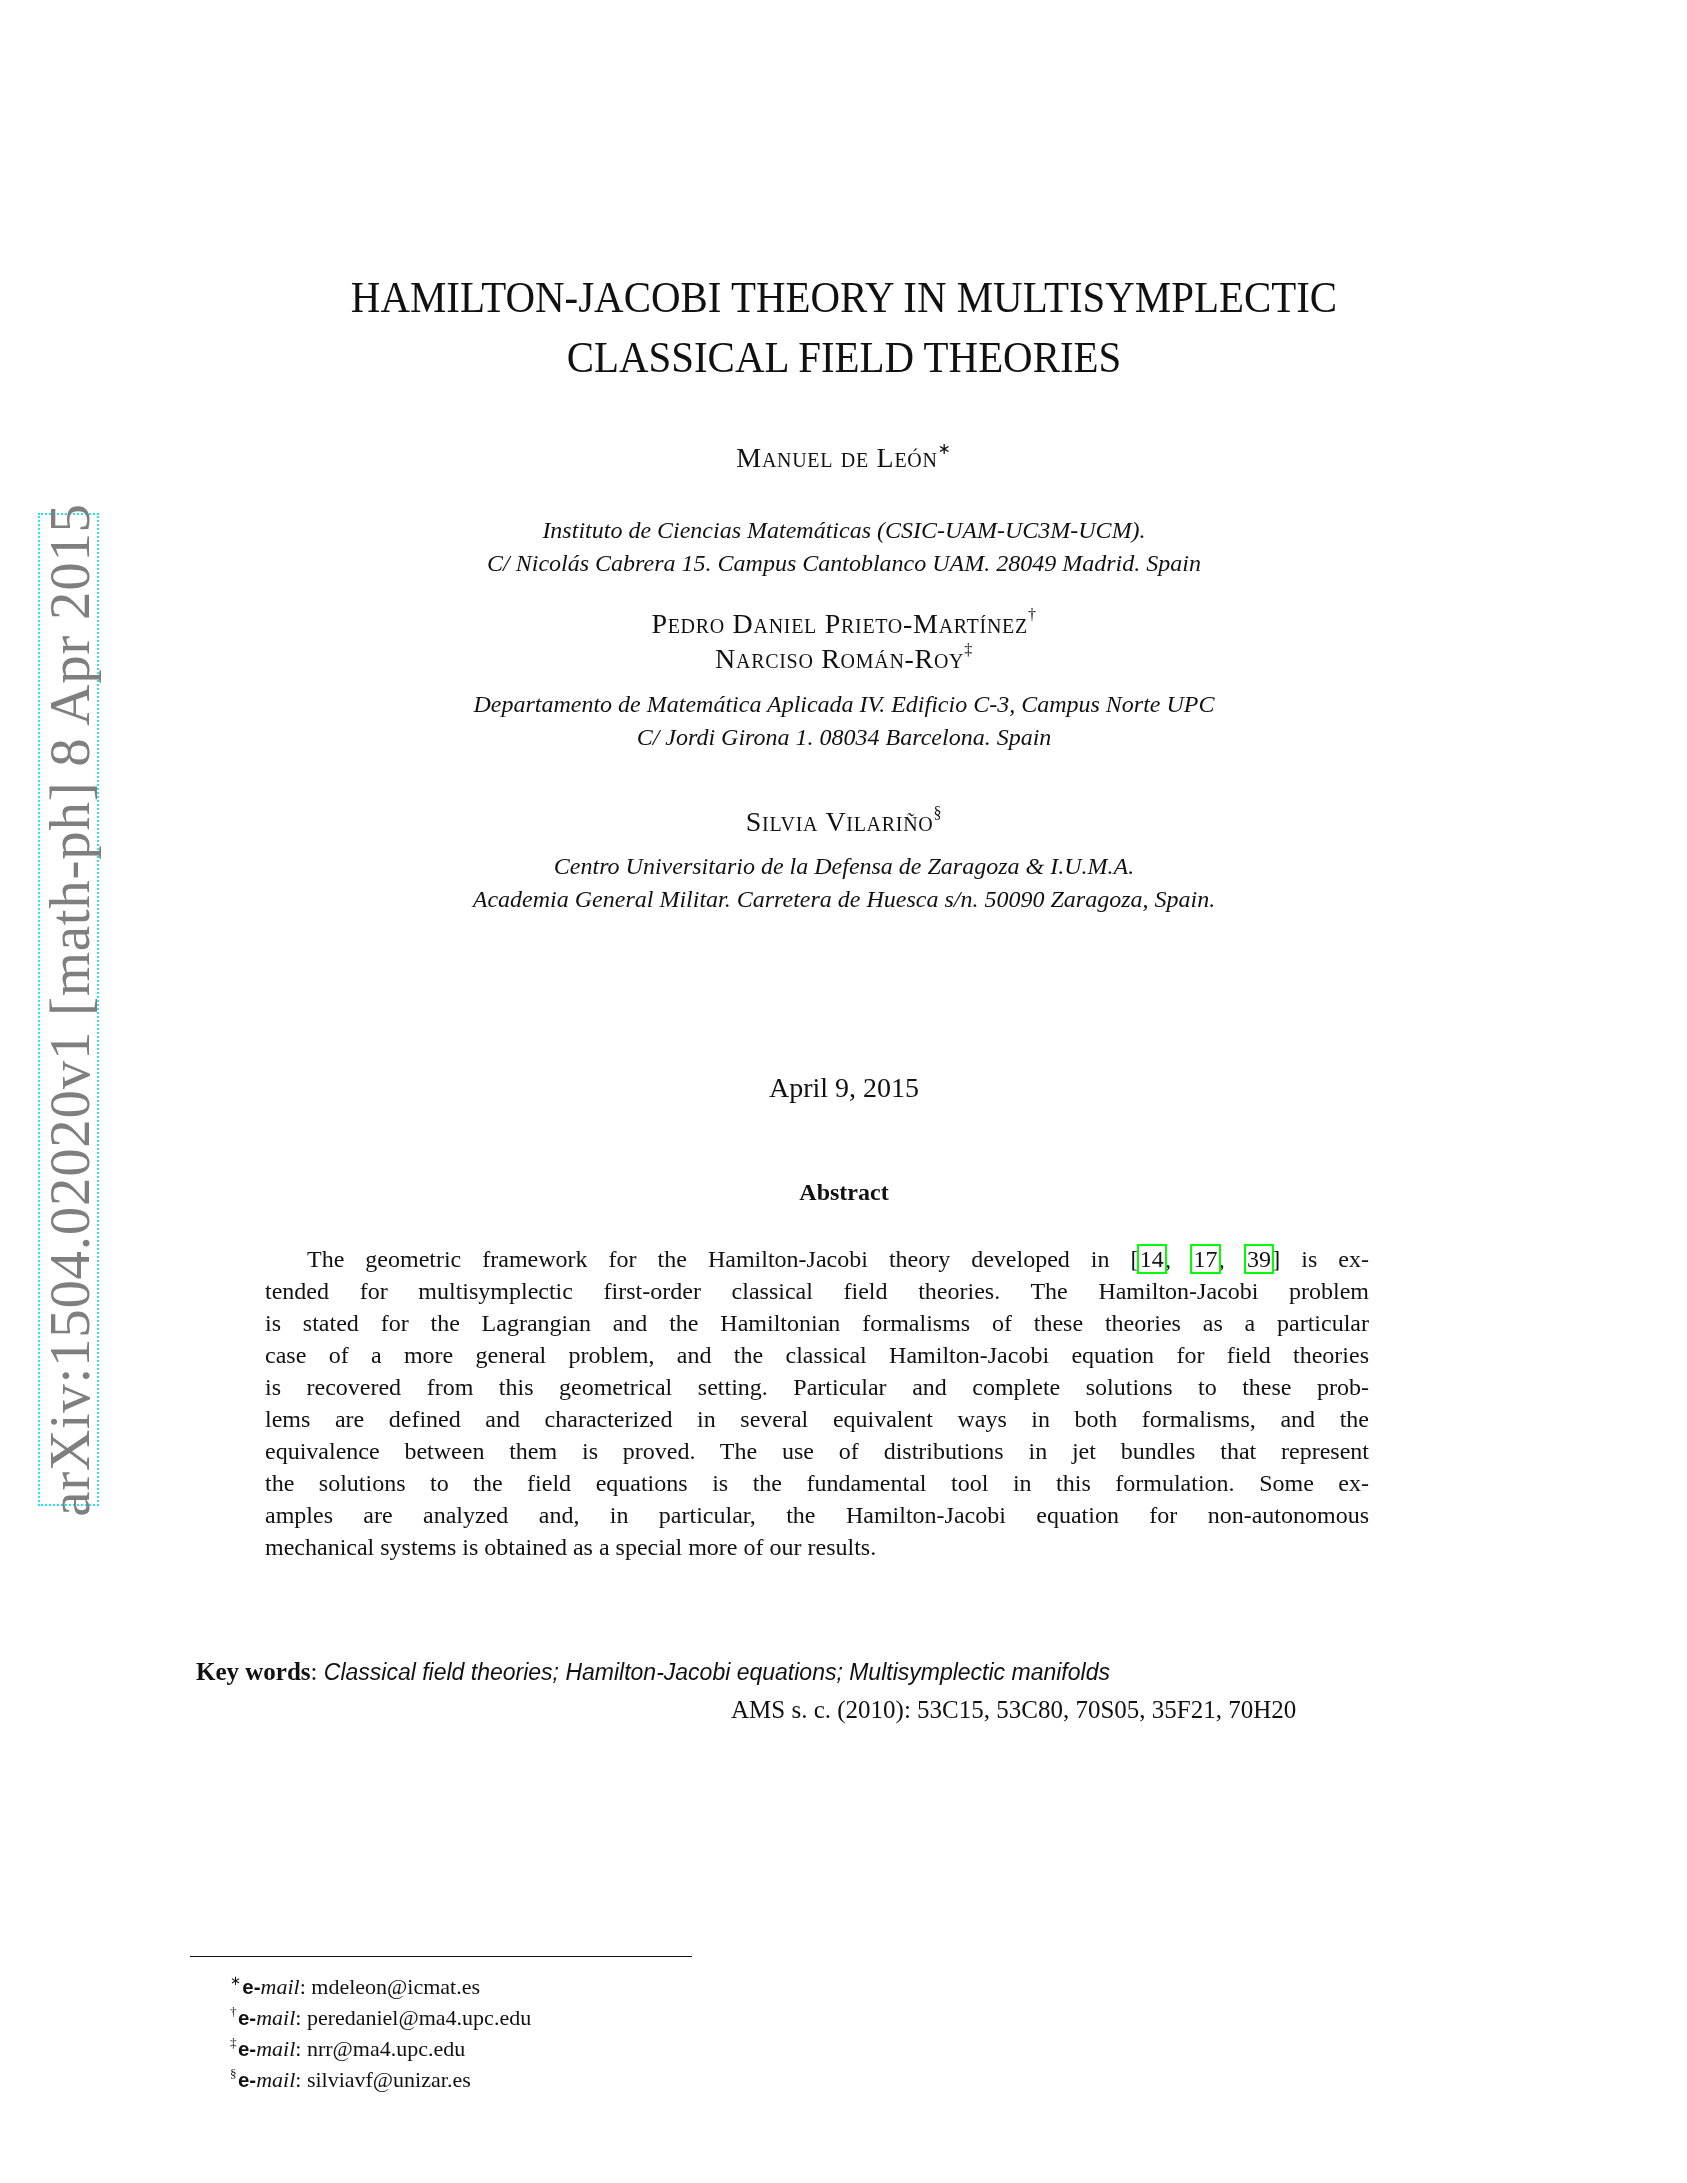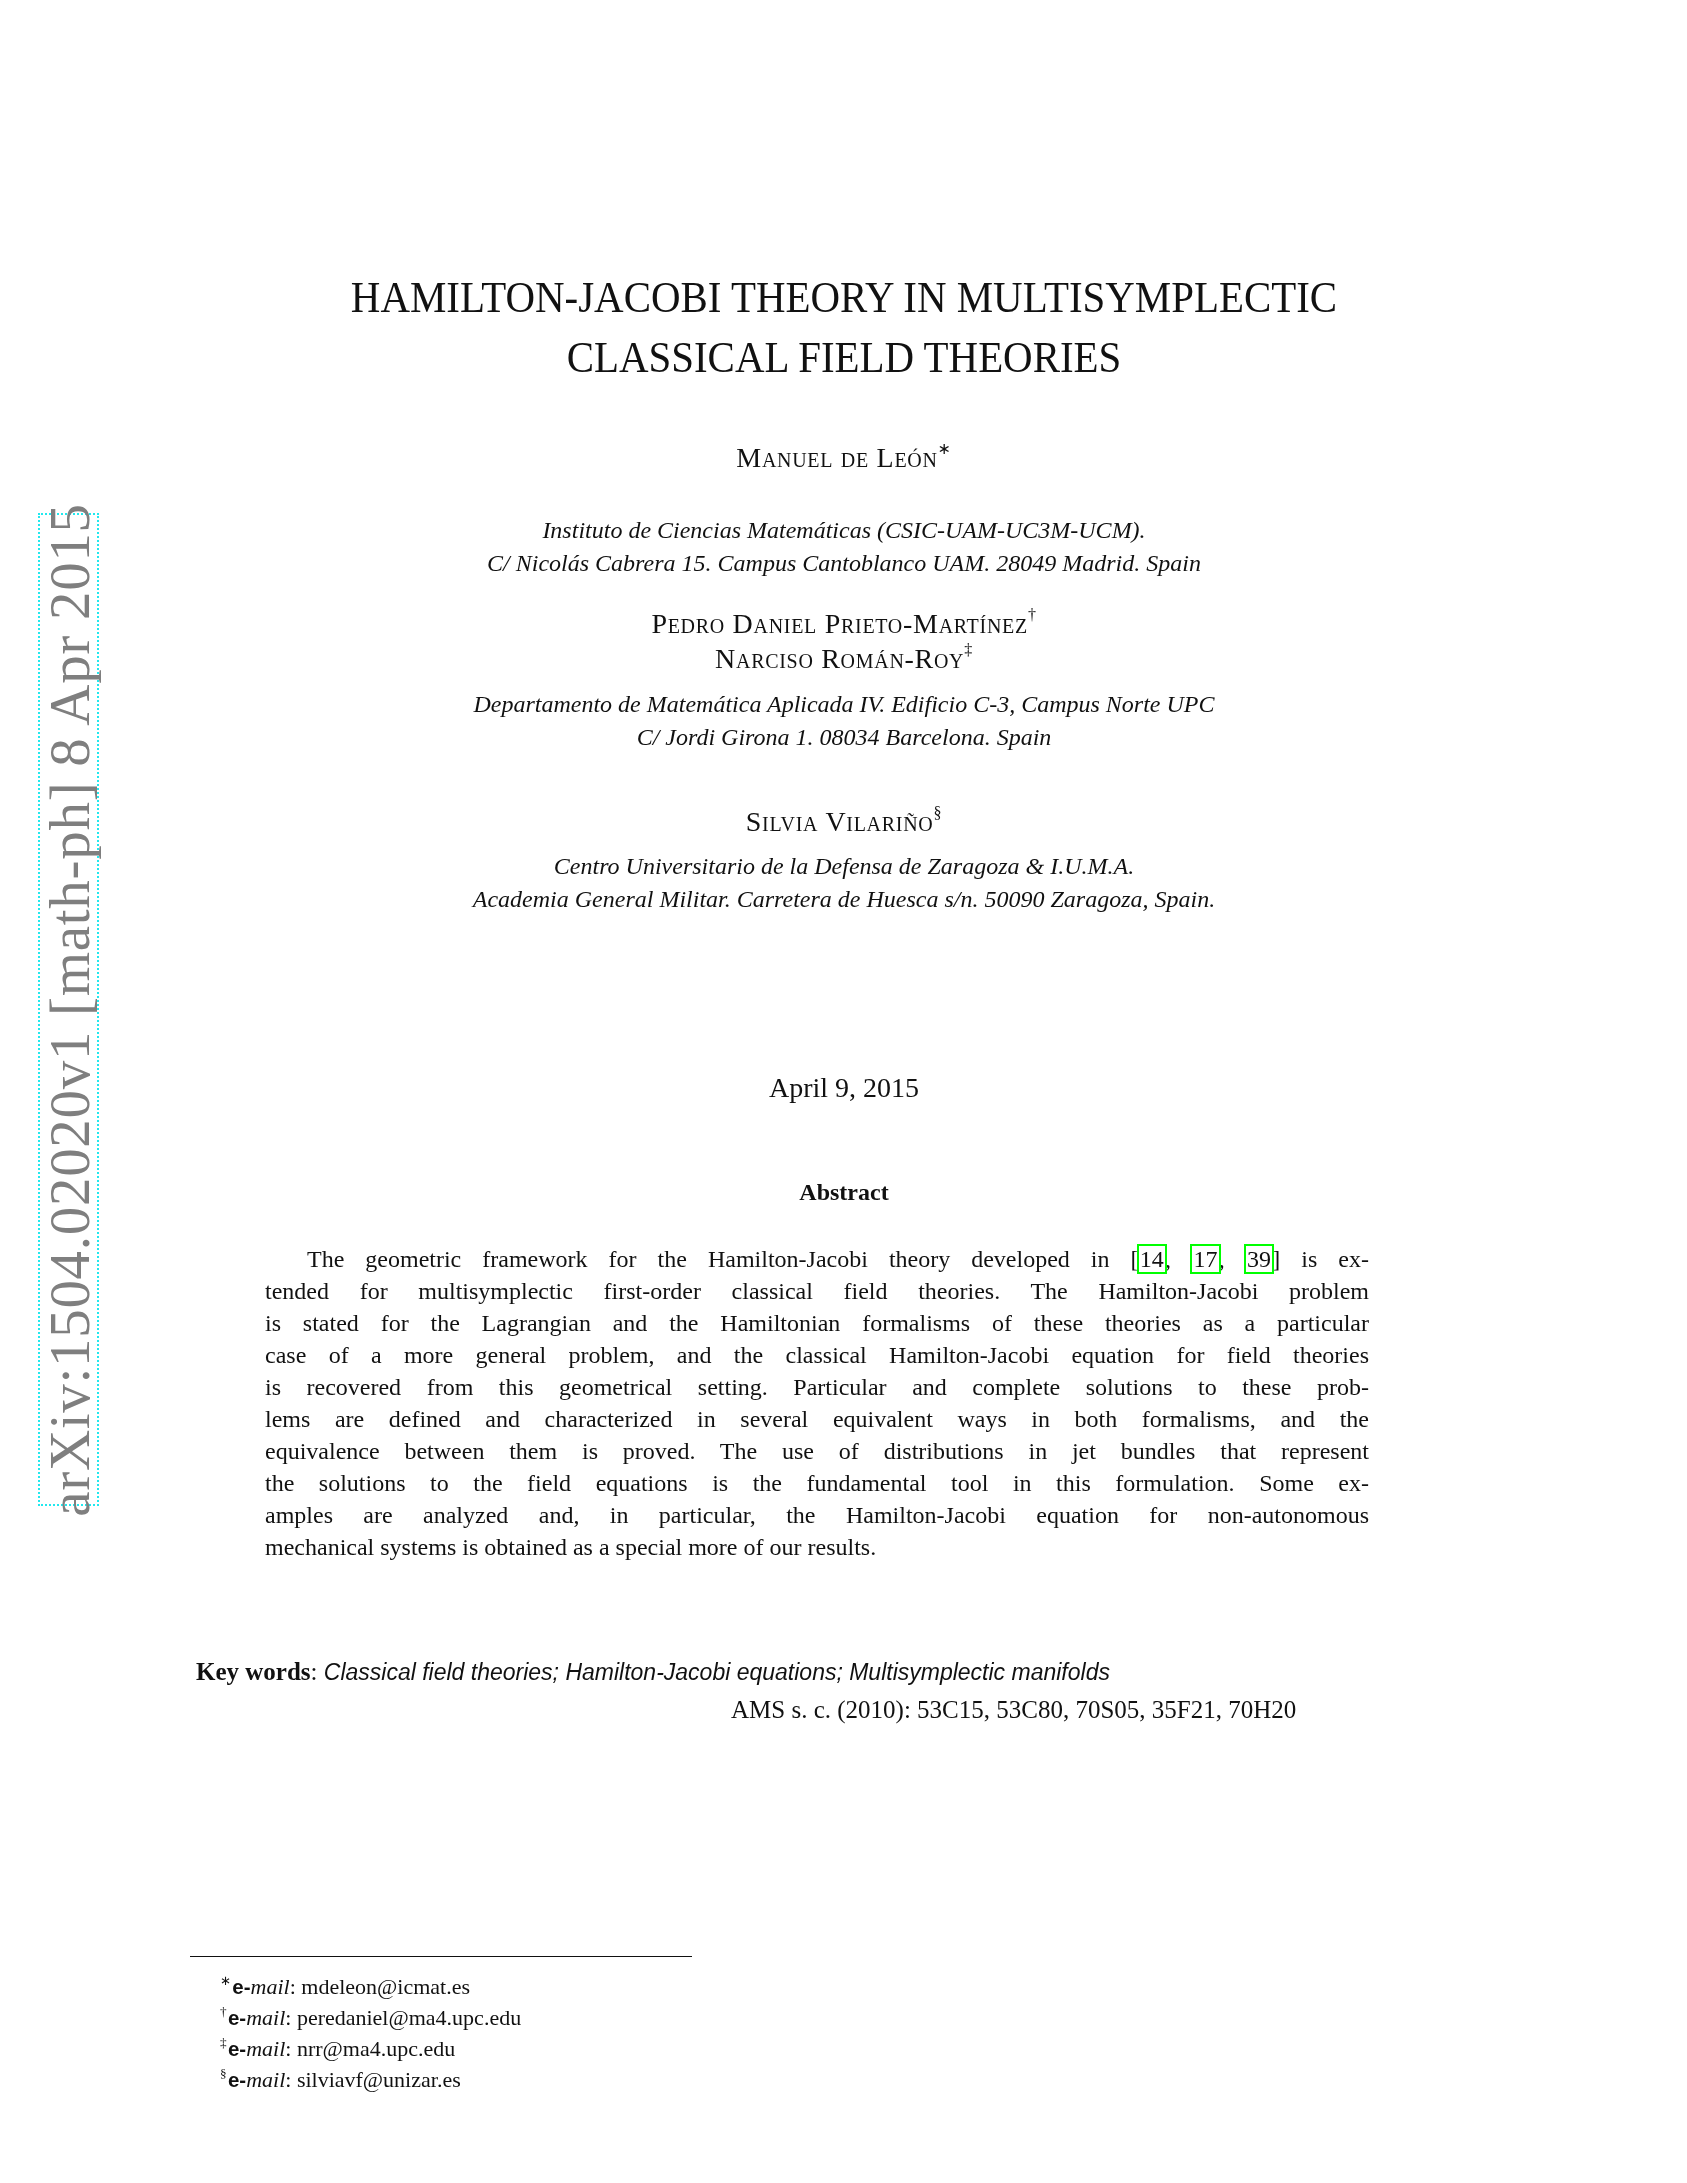--- a/index.html
+++ b/index.html
@@ -31,21 +31,21 @@
   .abstract-body .line.last { text-align-last: left; }
   .abstract-body .indent { padding-left: 42px; }
   .cite {
     outline: 2px solid #00ff00; outline-offset: -0.7px; padding: 0 1.3px; color: #111; text-decoration: none;
   }
   .kw { left: 196px; top: 1658px; font-family: "Liberation Serif", serif; font-size: 25px; white-space: nowrap; }
   .kw b { font-weight: bold; }
   .kw i { font-family: "Liberation Sans", sans-serif; font-style: italic; font-size: 23px; }
   .ams { left: 731px; top: 1696px; font-family: "Liberation Serif", serif; font-size: 25px; white-space: nowrap; }
   .fn-rule { left: 190px; top: 1956px; width: 502px; height: 1.3px; background: #111; }
-  .footnotes { left: 220px; top: 1971px; font-family: "Liberation Serif", serif; font-size: 22px; line-height: 31px; }
+  .footnotes { left: 230px; top: 1971px; font-family: "Liberation Serif", serif; font-size: 22px; line-height: 31px; }
   .footnotes .fn { white-space: nowrap; }
   .footnotes sup { font-size: 13.2px; vertical-align: 9.3px; line-height: 0; margin-right: 1.3px; }
   .footnotes .e { font-family: "Liberation Sans", sans-serif; font-weight: bold; font-size: 20.5px; }
   .footnotes .m { font-style: italic; }
   .stamp {
     left: 38px; top: 513px; width: 61px; height: 993px;
     border: 2.6px dotted #22e8ee; box-sizing: border-box;
   }
   .stamp-text {
     position: absolute; left: 50%; top: 50%;

